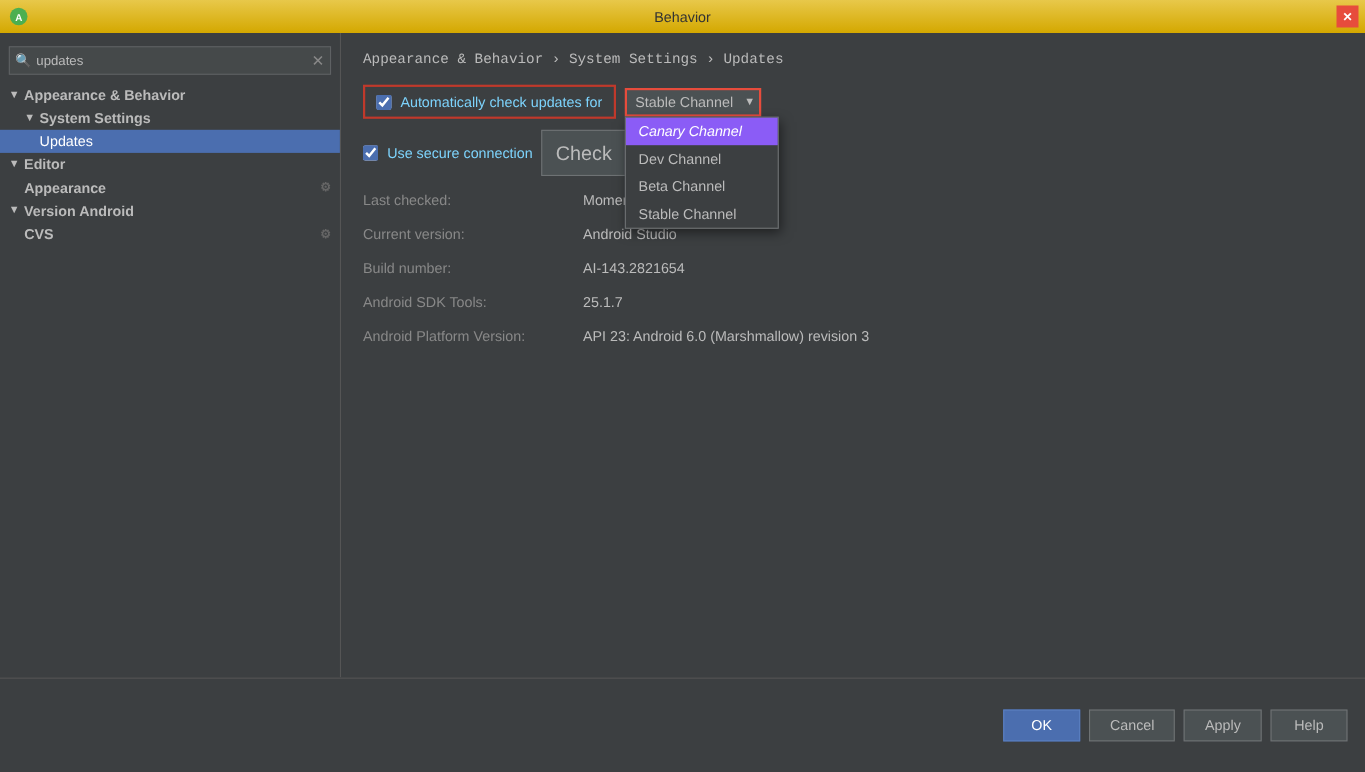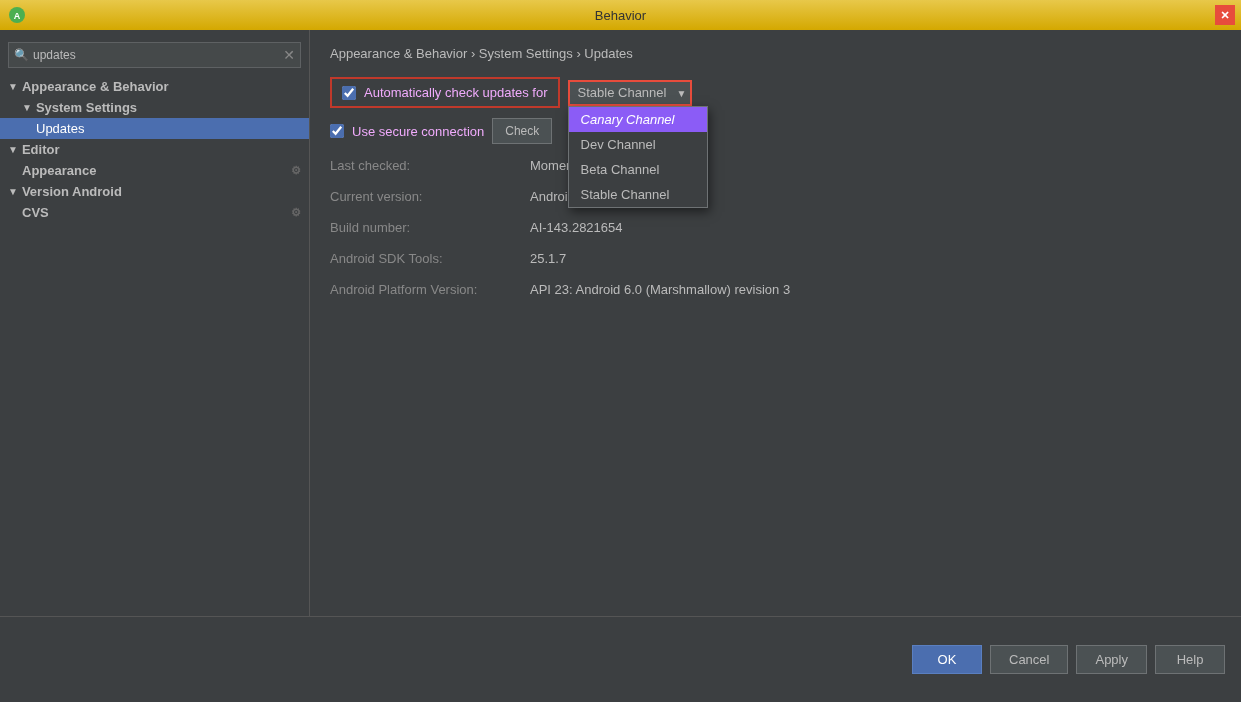--- a/index.html
+++ b/index.html
@@ -136,20 +136,21 @@
       flex: 1;
       padding: 16px 20px;
       background: #3c3f41;
       overflow-y: auto;
     }
 
     .breadcrumb {
       font-size: 13px;
       color: #bbbbbb;
       margin-bottom: 16px;
+      font-family: Liberation Mono, monospace;
     }
 
     .settings-section {
       margin-bottom: 12px;
     }
 
     .checkbox-row {
       display: flex;
       align-items: center;
       margin-bottom: 10px;
@@ -160,21 +161,21 @@
       padding: 6px 10px;
       display: inline-flex;
       align-items: center;
     }
     .checkbox-input {
       width: 14px;
       height: 14px;
       margin-right: 8px;
       accent-color: #4b6eaf;
     }
-    .checkbox-label { color: #f0abfc; font-size: 13px; }
+    .checkbox-label { color: #7dd3fc; font-size: 13px; }
 
     .channel-dropdown-wrap {
       position: relative;
       display: inline-block;
       margin-left: 8px;
     }
     .channel-dropdown-btn {
       background: #4b5153;
       border: 1px solid #6e7274;
       color: #bbbbbb;
@@ -218,22 +219,22 @@
       align-items: center;
       margin-bottom: 14px;
     }
     .secure-label { margin-right: 8px; }
     .check-btn {
       background: #4b5153;
       border: 1px solid #6e7274;
       color: #bbbbbb;
       padding: 3px 12px;
       cursor: pointer;
-      font-size: 12px;
-      height: 26px;
+      font-size: 18px;
+      height: 42px;
     }
 
     .info-grid {
       display: grid;
       grid-template-columns: 200px 1fr;
       row-gap: 16px;
       margin-top: 6px;
     }
     .info-label { color: #888; font-size: 13px; }
     .info-value { color: #bbbbbb; font-size: 13px; }

